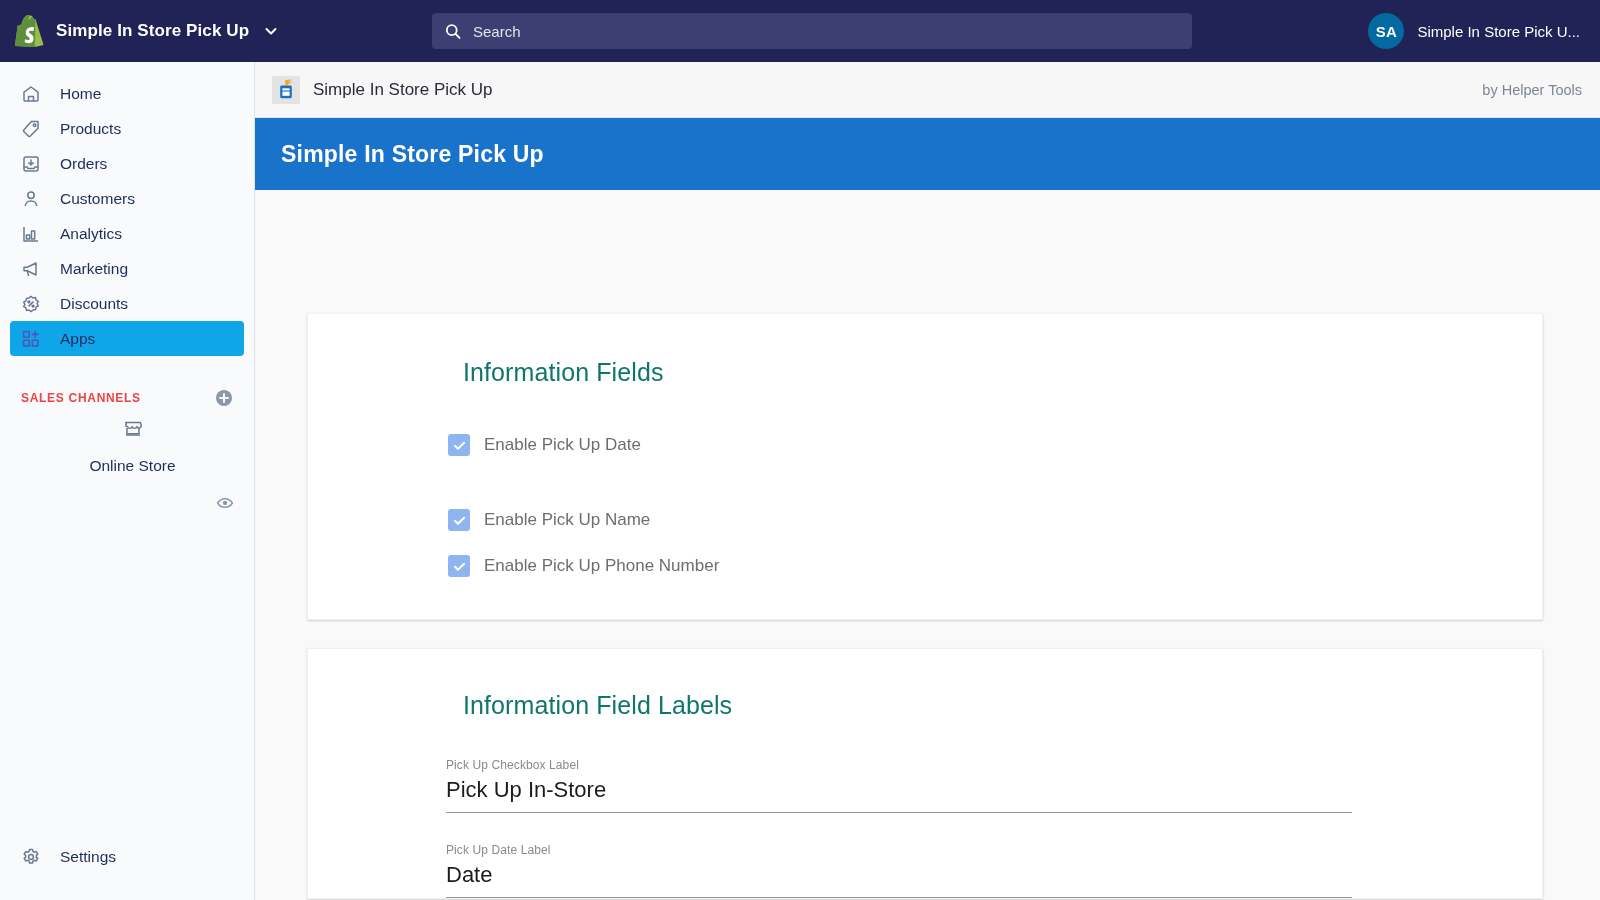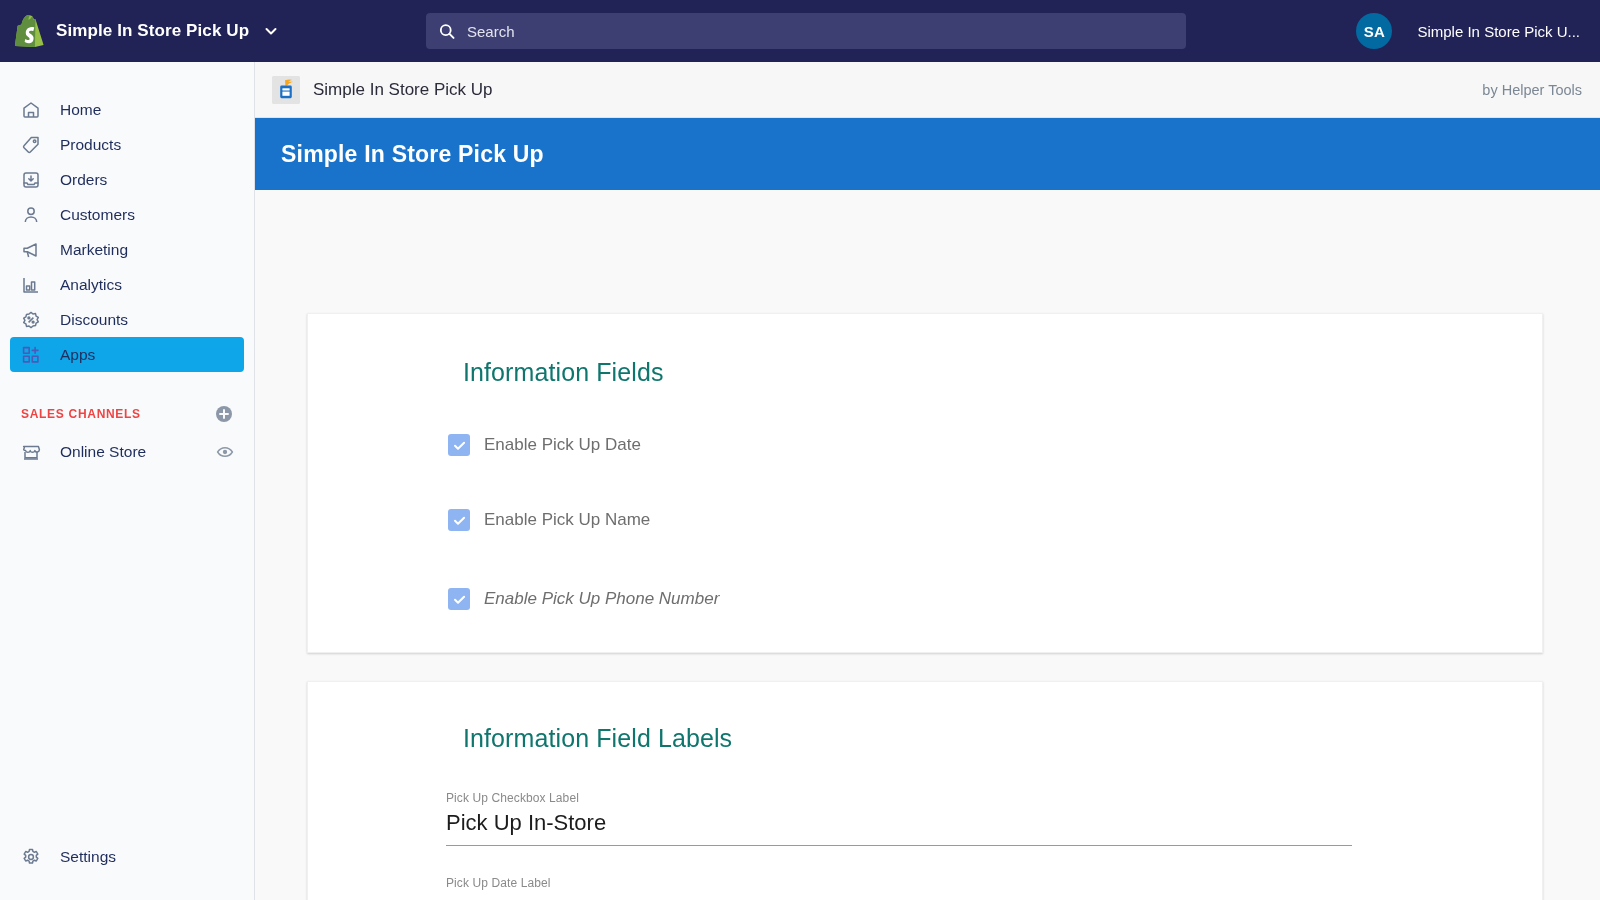--- a/index.html
+++ b/index.html
@@ -54,32 +54,32 @@
   }
   .avatar {
     width: 36px; height: 36px; border-radius: 50%;
     background: #0369a1;
     color: #ffffff; font-size: 15px; font-weight: bold;
     display: flex; align-items: center; justify-content: center;
     letter-spacing: .3px;
   }
   .username {
     color: #ffffff; font-size: 15px; white-space: nowrap;
-    max-width: 205px; overflow: hidden; text-overflow: ellipsis; margin-left: 12px;
+    max-width: 205px; overflow: hidden; text-overflow: ellipsis;
   }
 
   
   .sidebar {
     position: absolute; top: 62px; left: 0;
     width: 255px; height: 838px;
     background: #f9fafb;
     border-right: 1px solid #dfe3e8;
     z-index: 20;
   }
-  .nav { padding-top: 30px; }
+  .nav { padding-top: 14px; }
   .navitem {
     display: flex; align-items: center;
     height: 35px; margin: 0 10px;
     padding-left: 11px; gap: 19px;
     border-radius: 4px; cursor: pointer;
   }
   .navitem .ic { width: 20px; height: 20px; flex: none; display:flex; align-items:center; justify-content:center; }
   .navitem .lbl { font-size: 15.5px; color: #1f2d5c; white-space: nowrap; }
   .navitem.active { background: #0ea5e9; }
   .navitem.active .lbl { color: #1f2d5c; font-weight: normal; }
@@ -149,21 +149,21 @@
     padding-left: 155px; letter-spacing: .1px;
   }
 
   .checkrow {
     display: flex; align-items: center;
     padding-left: 140px; gap: 14px;
     cursor: pointer;
   }
   .checkrow.r1 { margin-top: 47px; }
   .checkrow.r2 { margin-top: 53px; }
-  .checkrow.r3 { margin-top: 57px; font-style: italic; }
+  .checkrow.r3 { margin-top: 24px; }
   .cbox {
     width: 22px; height: 22px; flex: none;
     background: #8fb4f2; border-radius: 3px;
     display: flex; align-items: center; justify-content: center;
   }
   .checkrow .clbl { font-size: 17px; color: #6e6e6e; white-space: nowrap; }
 
   .fieldgroup { padding: 0 190px 0 138px; }
   .fieldgroup.f1 { margin-top: 38px; }
   .fieldgroup.f2 { margin-top: 30px; }
@@ -255,36 +255,36 @@
           <circle cx="10" cy="6.3" r="3.2"></circle>
           <path d="M4.3 17c0-3.1 2.6-5 5.7-5s5.7 1.9 5.7 5"></path>
         </svg>
       </span>
       <span class="lbl">Customers</span>
     </div>
 
     <div class="navitem">
       <span class="ic">
         <svg width="20" height="20" viewBox="0 0 20 20" fill="none" stroke="#6b7a91" stroke-width="1.5" stroke-linejoin="round">
-          <path d="M3 8.2v3.6h3.3L15 16V4L6.3 8.2H3Z"></path>
-          <path d="M6.3 11.8 7.6 17"></path>
-        </svg>
-      </span>
-      <span class="lbl">Marketing</span>
-    </div>
-
-    <div class="navitem">
-      <span class="ic">
-        <svg width="20" height="20" viewBox="0 0 20 20" fill="none" stroke="#6b7a91" stroke-width="1.5" stroke-linejoin="round">
           <path d="M3 3v14h14"></path>
           <rect x="5.5" y="11" width="3.2" height="4"></rect>
           <rect x="10.5" y="7" width="3.2" height="8"></rect>
         </svg>
       </span>
       <span class="lbl">Analytics</span>
+    </div>
+
+    <div class="navitem">
+      <span class="ic">
+        <svg width="20" height="20" viewBox="0 0 20 20" fill="none" stroke="#6b7a91" stroke-width="1.5" stroke-linejoin="round">
+          <path d="M3 8.2v3.6h3.3L15 16V4L6.3 8.2H3Z"></path>
+          <path d="M6.3 11.8 7.6 17"></path>
+        </svg>
+      </span>
+      <span class="lbl">Marketing</span>
     </div>
 
     <div class="navitem">
       <span class="ic">
         <svg width="20" height="20" viewBox="0 0 20 20" fill="none" stroke="#6b7a91" stroke-width="1.5" stroke-linejoin="round">
           <path d="M10 2.4 12 4l2.5-.4.6 2.5 2.2 1.3-1.2 2.2 1.2 2.2-2.2 1.3-.6 2.5L12 16l-2 1.6L8 16l-2.5.4-.6-2.5-2.2-1.3 1.2-2.2-1.2-2.2 2.2-1.3.6-2.5L8 4l2-1.6Z"></path>
           <path d="M7.6 12.4 12.4 7.6"></path>
           <circle cx="7.9" cy="7.9" r=".9"></circle>
           <circle cx="12.1" cy="12.1" r=".9"></circle>
         </svg>
@@ -308,21 +308,21 @@
   <div class="sectionhead">
     <span class="t">SALES CHANNELS</span>
     <span style="display:flex;">
       <svg width="18" height="18" viewBox="0 0 18 18">
         <circle cx="9" cy="9" r="8" fill="#8c98a8"></circle>
         <path d="M9 5v8M5 9h8" stroke="#f9fafb" stroke-width="2" stroke-linecap="round"></path>
       </svg>
     </span>
   </div>
 
-  <div class="navitem" style="justify-content:flex-start;">
+  <div class="navitem" style="justify-content:flex-start;flex-direction:column;">
     <span class="ic">
       <svg width="20" height="20" viewBox="0 0 20 20" fill="none" stroke="#6b7a91" stroke-width="1.5" stroke-linejoin="round">
         <path d="M2.6 4.4h14.8l1 3.4a2.4 2.4 0 0 1-4.6.8 2.4 2.4 0 0 1-4.6 0 2.4 2.4 0 0 1-4.6 0 2.4 2.4 0 0 1-1.9-.8l.9-3.4Z"></path>
         <path d="M4 10v5.8h12V10"></path>
         <path d="M3 17h14"></path>
       </svg>
     </span>
     <span class="lbl">Online Store</span>
     <span style="margin-left:auto; margin-right:10px; display:flex;">
       <svg width="18" height="18" viewBox="0 0 20 20" fill="none" stroke="#8c98a8" stroke-width="1.6">

